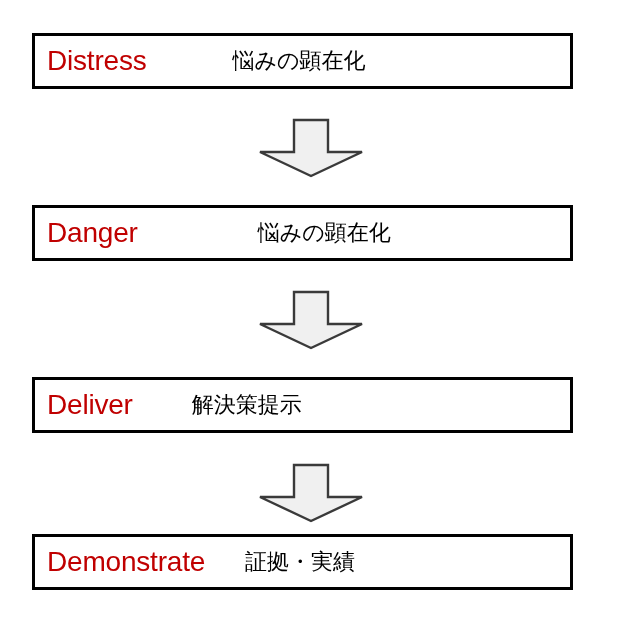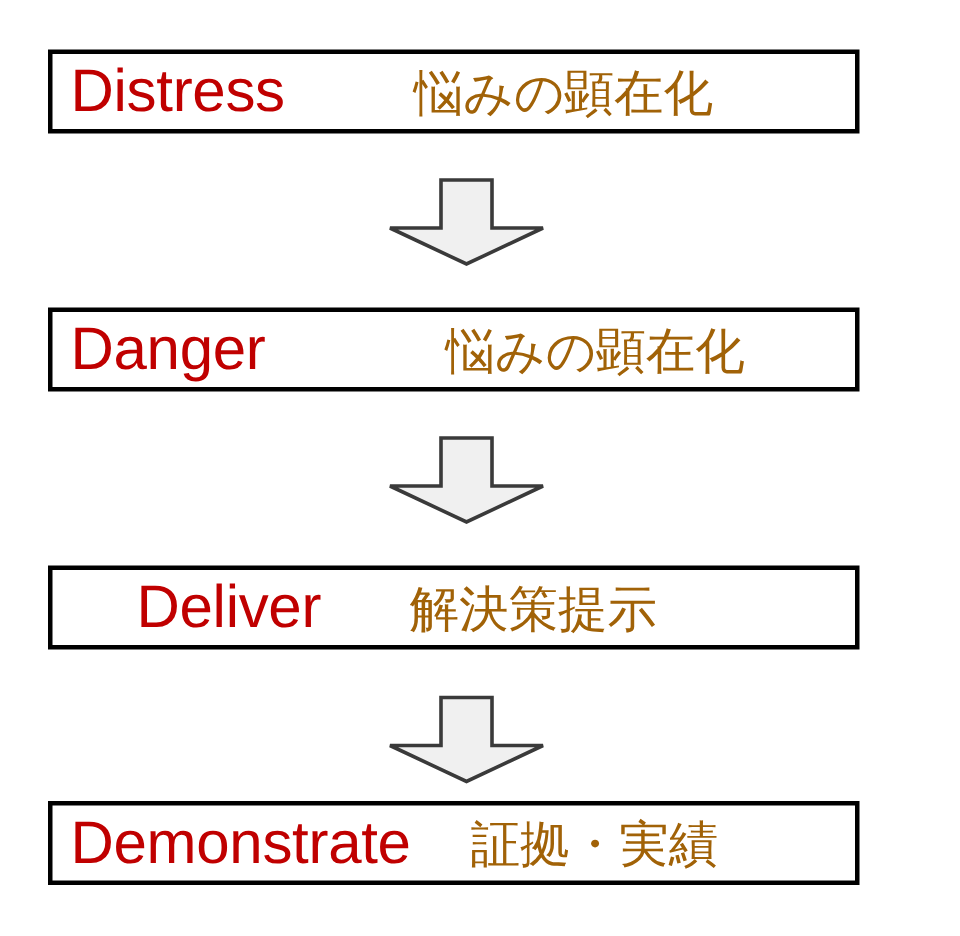--- a/index.html
+++ b/index.html
@@ -30,47 +30,47 @@
     height: 56px;
     box-sizing: border-box;
     border: 3px solid #000000;
     background: #ffffff;
     display: flex;
     align-items: center;
   }
 
   .step-label {
     color: #C00000;
-    font-size: 40px;
+    font-size: 28px;
     line-height: 1;
     font-weight: 400;
     white-space: nowrap;
     padding-left: 12px;
     letter-spacing: -0.2px;
   }
 
   .step-desc {
-    color: #a16207;
-    font-size: 33px;
+    color: #000000;
+    font-size: 22px;
     line-height: 1;
     font-weight: 400;
     white-space: nowrap;
-    font-family: Liberation Sans, sans-serif;
+    font-family: Liberation Serif, serif;
   }
 
   
   #box-distress { top: 33px; }
   #box-distress .step-desc { margin-left: 86px; }
 
   
   #box-danger { top: 205px; }
   #box-danger .step-desc { margin-left: 120px; }
 
   
-  #box-deliver { top: 377px; padding-left: 44px; }
+  #box-deliver { top: 377px; }
   #box-deliver .step-desc { margin-left: 59px; }
 
   
   #box-demonstrate { top: 534px; }
   #box-demonstrate .step-desc { margin-left: 40px; }
 
   .flow-arrow {
     position: absolute;
     left: 258px;
     width: 106px;

